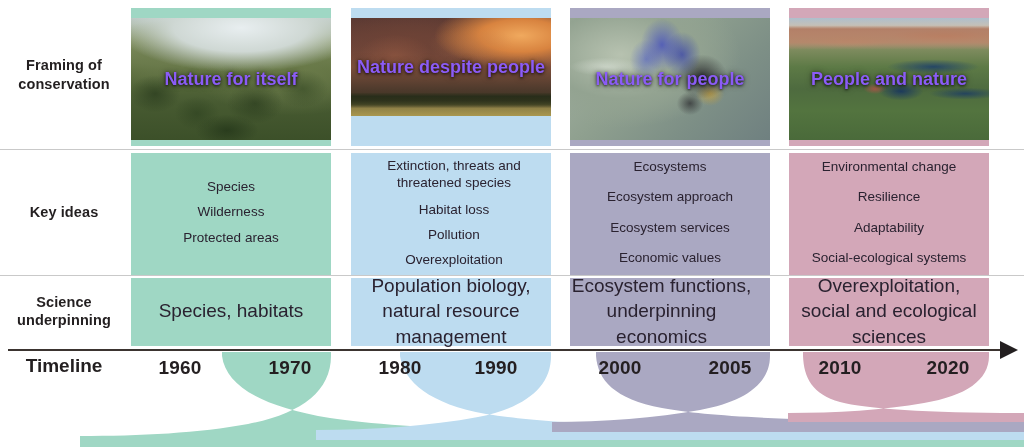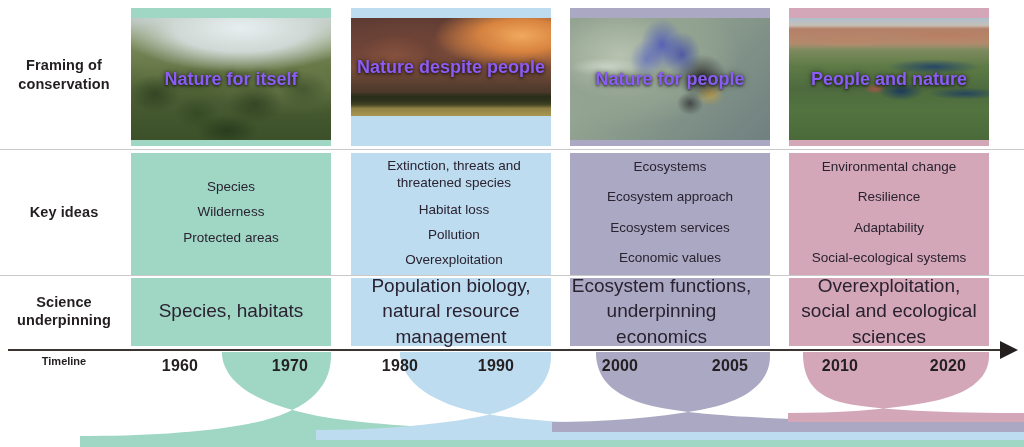--- a/index.html
+++ b/index.html
@@ -119,24 +119,24 @@
 
   
   #axis{position:absolute;left:8px;top:349px;width:1000px;height:2px;background:#3b3430;}
   #axis-arrow{
     position:absolute;left:1000px;top:341px;width:0;height:0;
     border-top:9px solid transparent;border-bottom:9px solid transparent;
     border-left:18px solid #231f20;
   }
   .year{
     position:absolute;top:357px;width:80px;text-align:center;
-    font-size:16px;font-weight:bold;color:#241f21;letter-spacing:.2px;
+    font-size:19px;font-weight:bold;color:#241f21;letter-spacing:.2px;
   }
   #timeline-label{position:absolute;left:0;top:355px;width:128px;text-align:center;
-    font-size:11px;font-weight:bold;color:#231f20;}
+    font-size:19px;font-weight:bold;color:#231f20;}
 
   #tails{position:absolute;left:0;top:352px;width:1024px;height:95px;}
 </style>
 </head>
 <body>
 
 <div id="figure">
 
   <div class="colband" style="left:131px;width:200px;height:352px;">
     <div class="seg" style="top:8px;height:138px;background:#9fd7c4;"></div>

